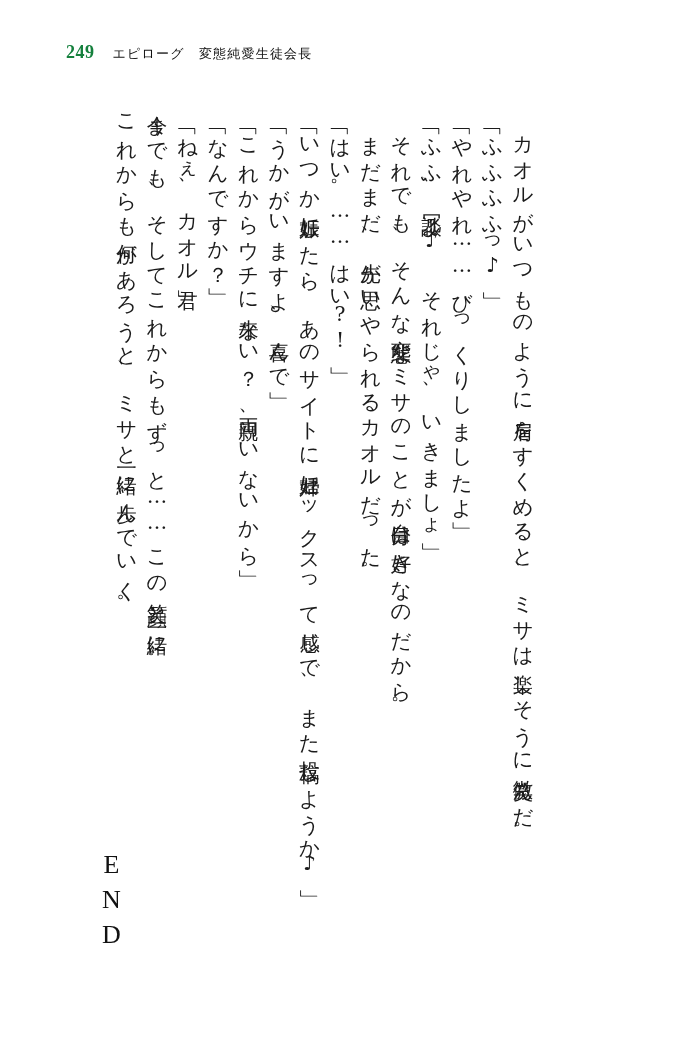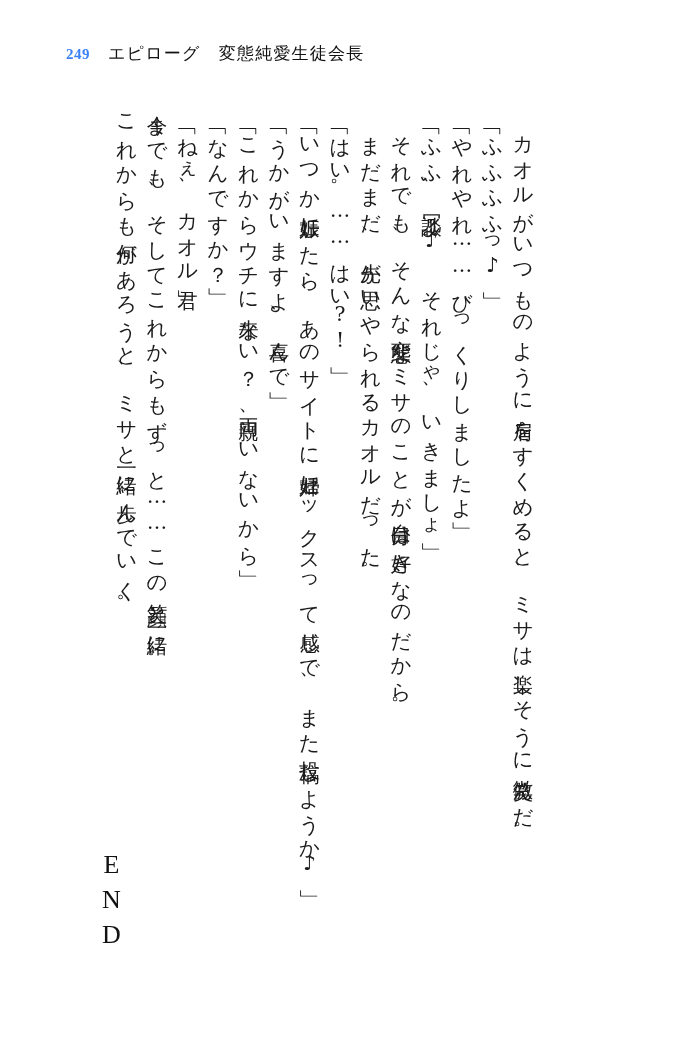--- a/index.html
+++ b/index.html
@@ -28,29 +28,29 @@
     position: absolute;
     top: 42px;
     left: 66px;
     display: flex;
     align-items: baseline;
     gap: 18px;
     white-space: nowrap;
   }
   .page-number {
     font-family: "Liberation Serif", "DejaVu Serif", serif;
-    font-size: 15px;
+    font-size: 18px;
     font-weight: 700;
     letter-spacing: 0.5px;
-    color: #3b82f6;
+    color: #15803d;
     text-align: right;
   }
   .running-title {
     font-family: "DejaVu Sans", "Liberation Sans", sans-serif;
-    font-size: 17px;
+    font-size: 13px;
     letter-spacing: 1.2px;
     color: #111;
   }
 
   
   .body-block {
     position: absolute;
     top: 100px;
     right: 64px;
     height: 830px;

